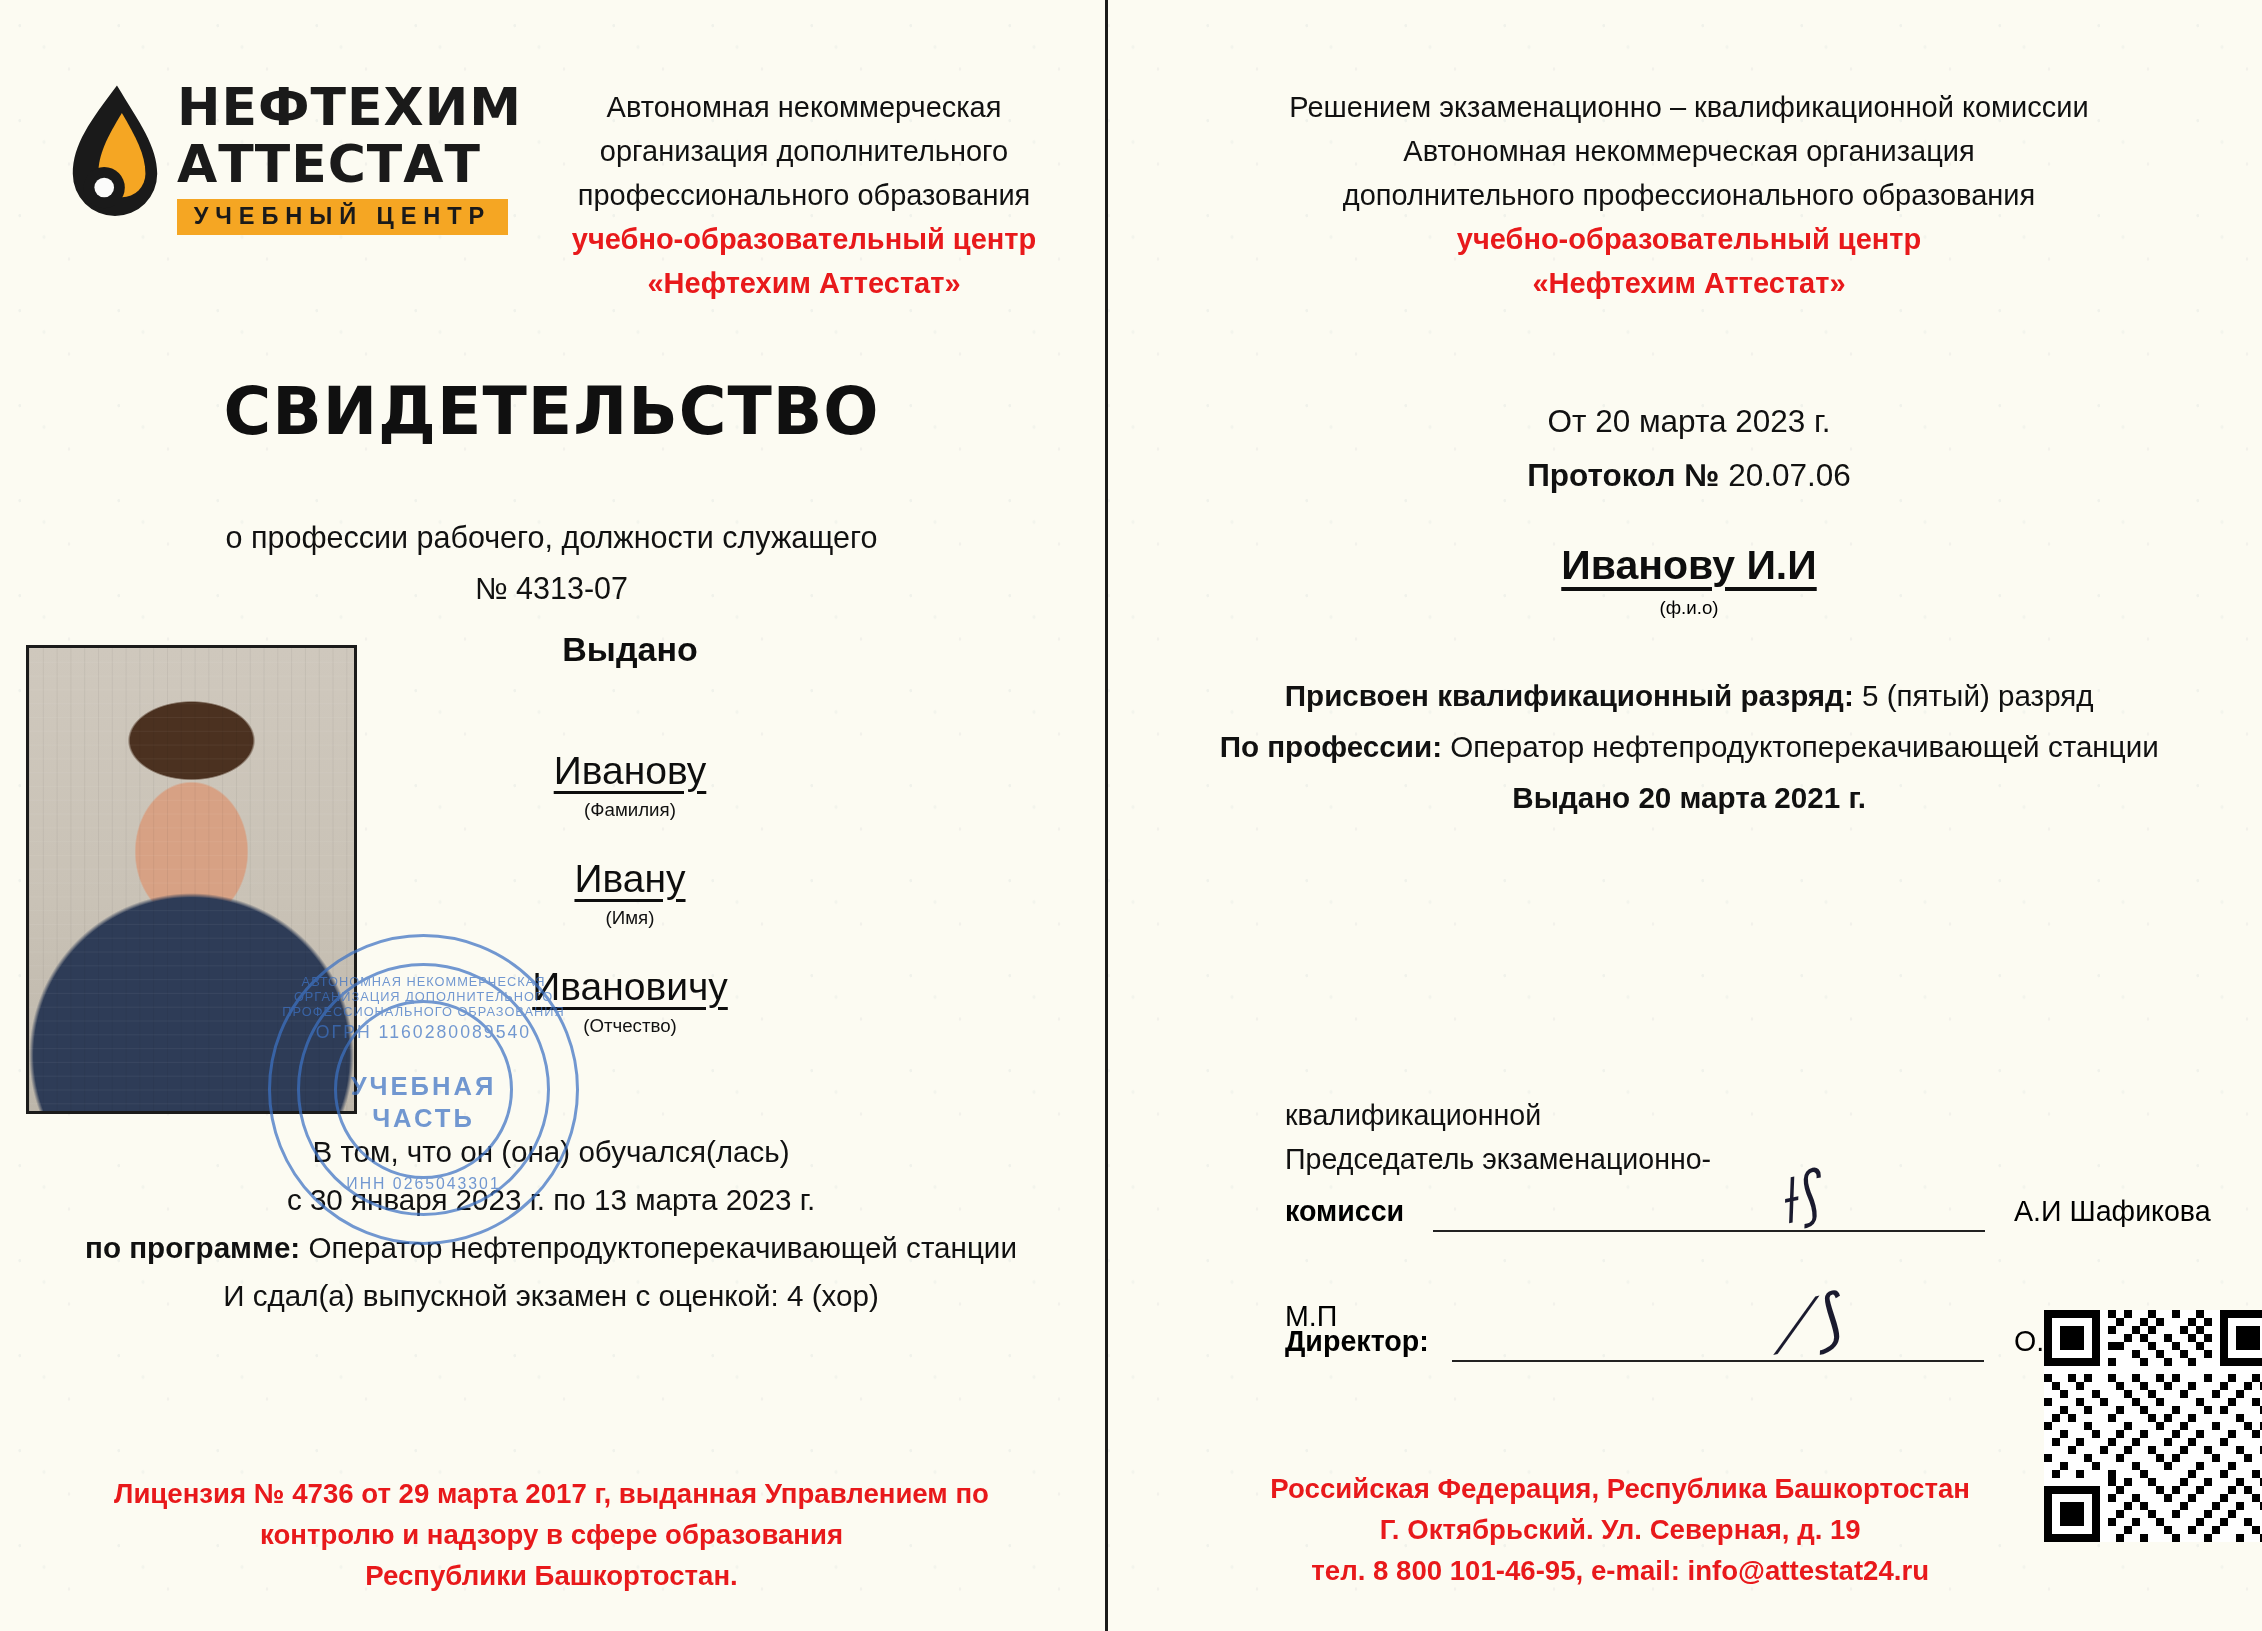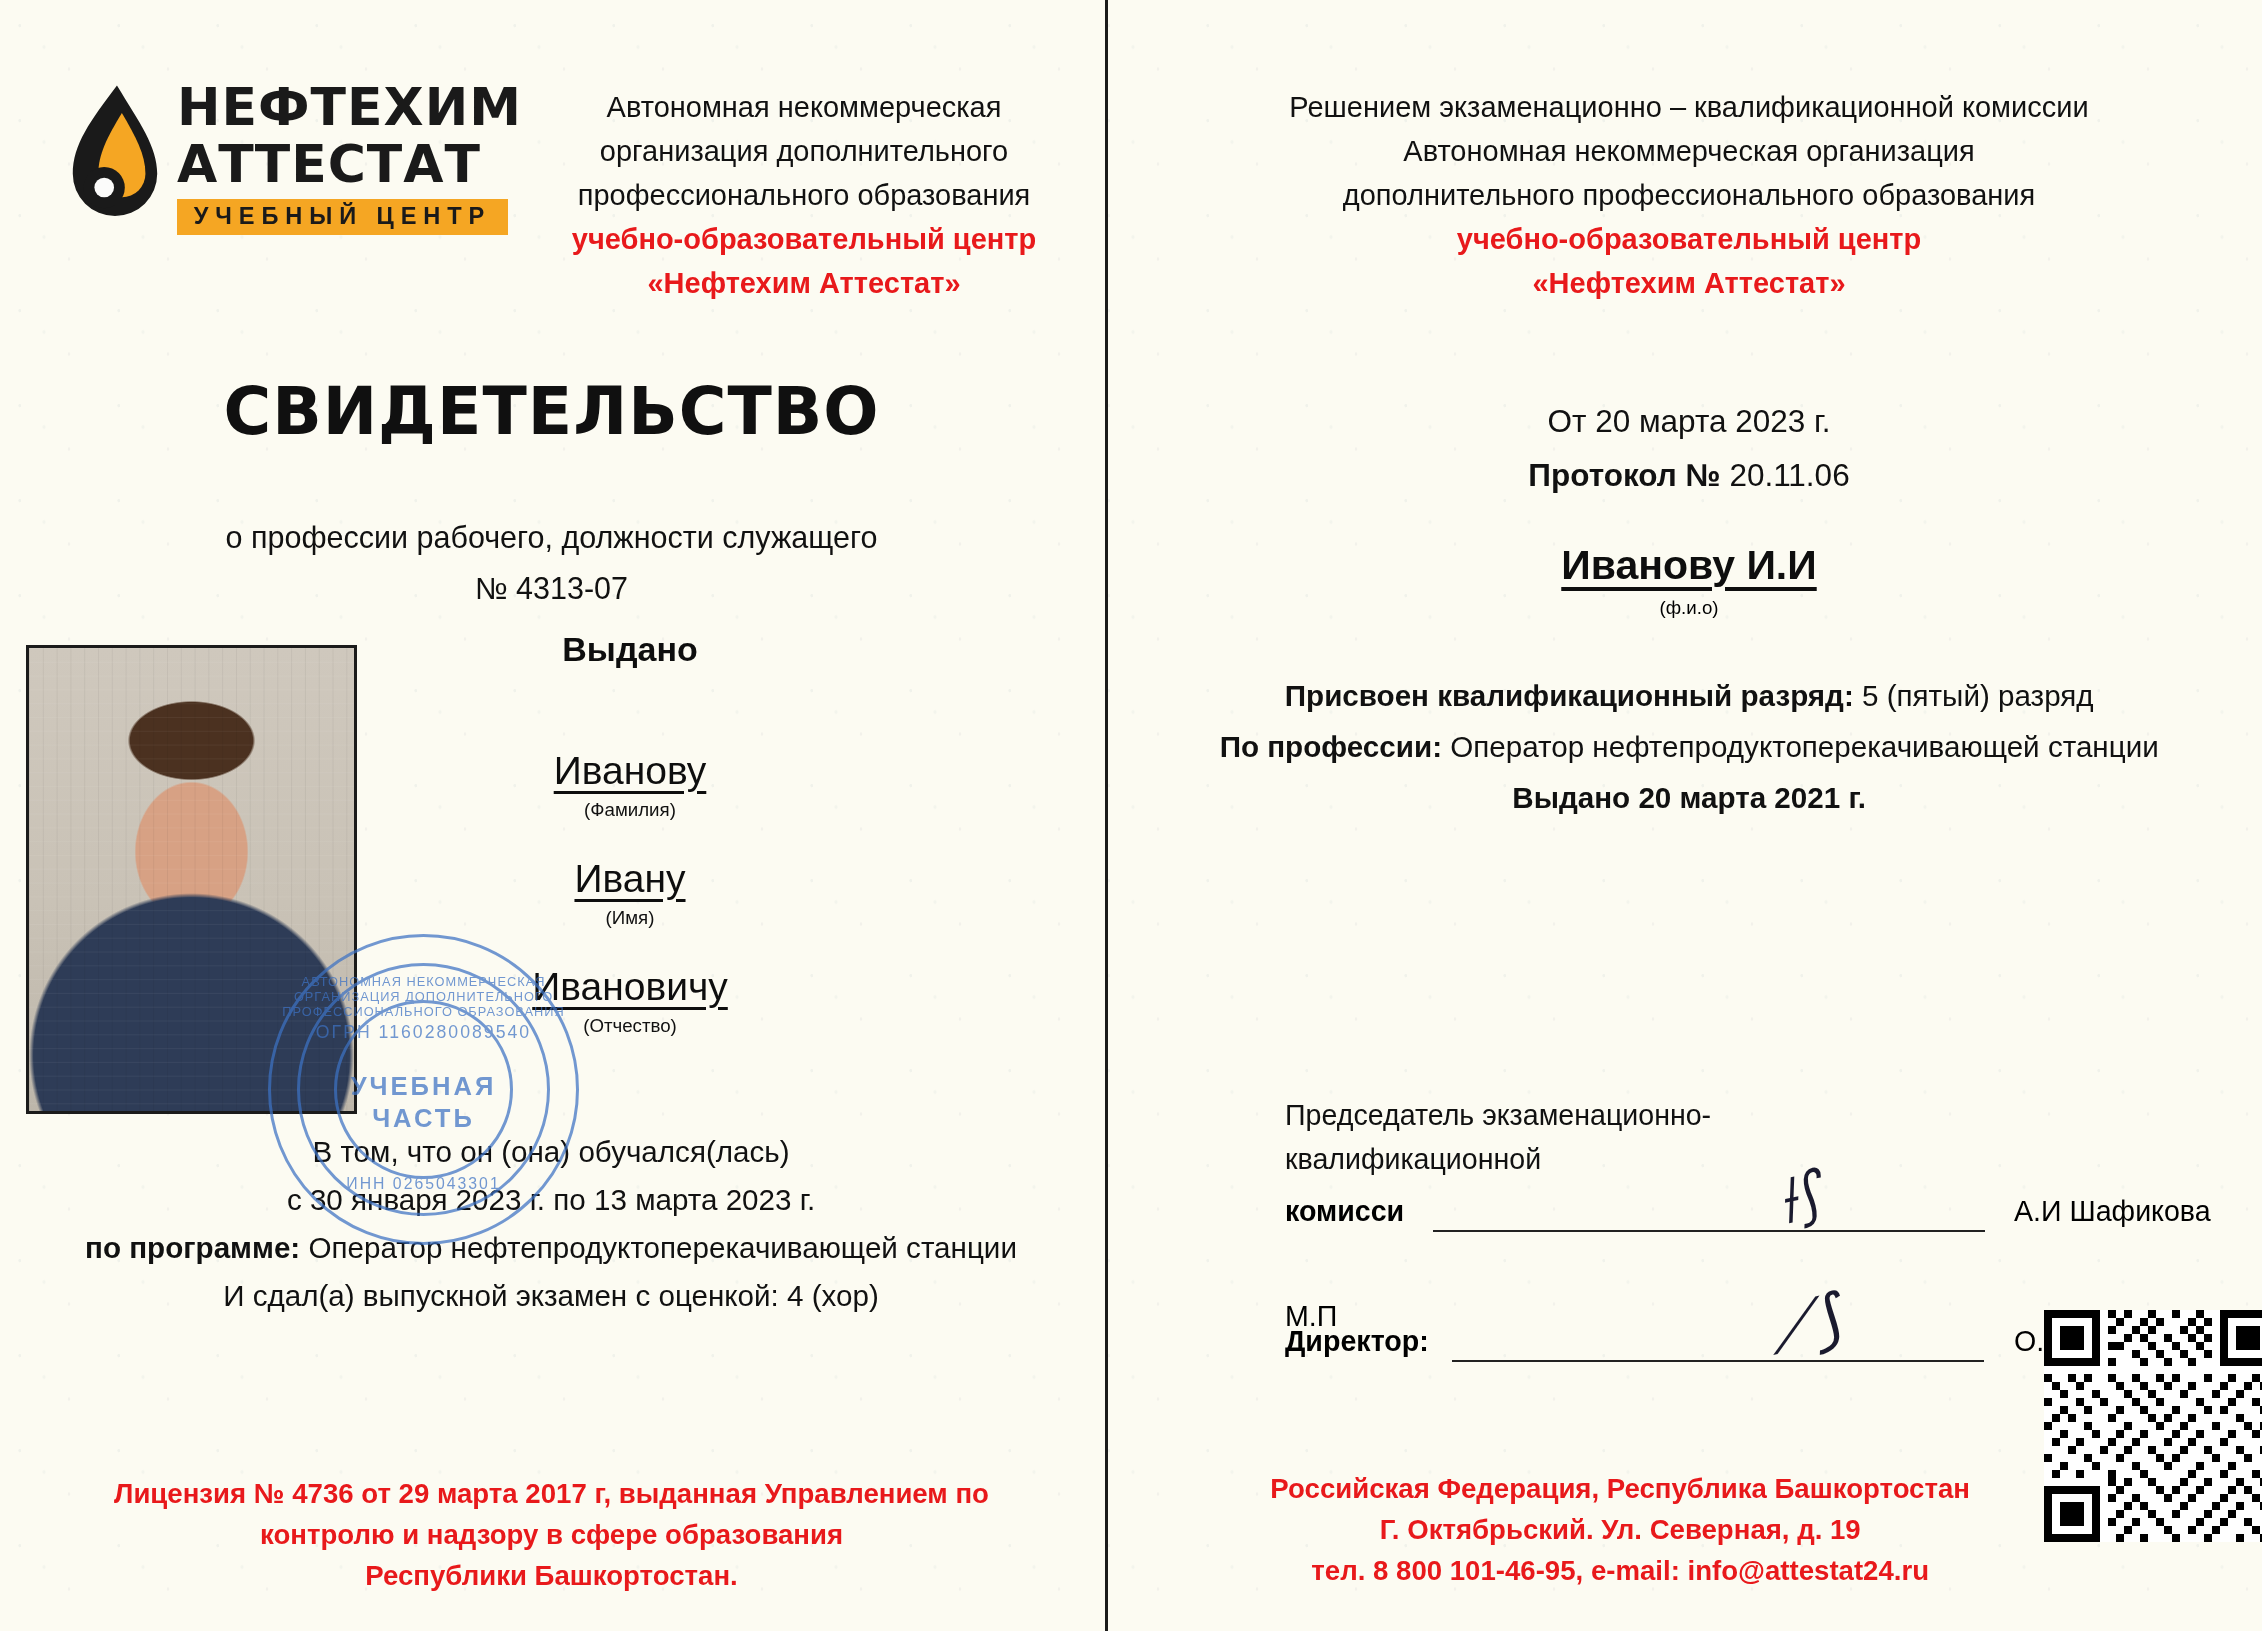--- a/index.html
+++ b/index.html
@@ -495,21 +495,21 @@
       <div>Решением экзаменационно – квалификационной комиссии</div>
       <div>Автономная некоммерческая организация</div>
       <div>дополнительного профессионального образования</div>
       <div class="red">учебно-образовательный центр</div>
       <div class="red">«Нефтехим Аттестат»</div>
     </div>
 
     <div class="r-date">
       <div>От 20 марта 2023 г.</div>
       <div>
-        <b>Протокол №</b><span> 20.11.06</span>
+        <b>Протокол №</b><span> 20.07.06</span>
       </div>
     </div>
 
     <div class="r-fio">
       <div class="fio">Иванову И.И</div>
       <div class="hint">(ф.и.о)</div>
     </div>
 
     <div class="r-assign">
       <div>
@@ -518,22 +518,22 @@
       <div>
         <b>По профессии:</b><span> Оператор нефтепродуктоперекачивающей станции</span>
       </div>
       <div>
         <b>Выдано 20 марта 2021 г.</b>
       </div>
     </div>
 
     <div class="sign-block">
       <div class="sign-title">
+        <div>квалификационной</div>
         <div>Председатель экзаменационно-</div>
-        <div>квалификационной</div>
       </div>
       <div class="sign-row">
         <div class="lbl">комисси</div>
         <div class="line" style="left:148px; width:552px;"></div>
         <div class="person" style="left:729px;">А.И Шафикова</div>
         <div class="sig-mark" style="left:493px; top:-25.6px;">⟊⟆</div>
       </div>
       <div class="sign-row" style="margin-top:71px;">
         <div class="lbl">Директор:</div>
         <div class="line" style="left:167px; width:532px;"></div>

